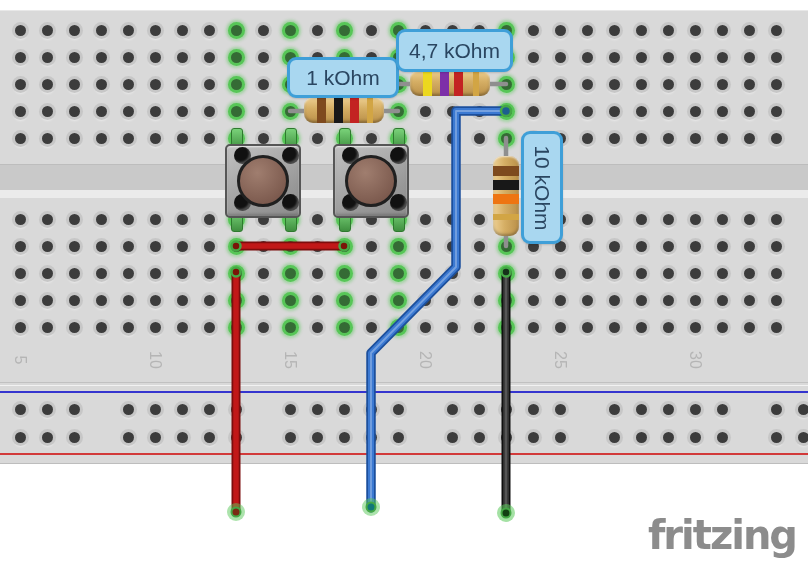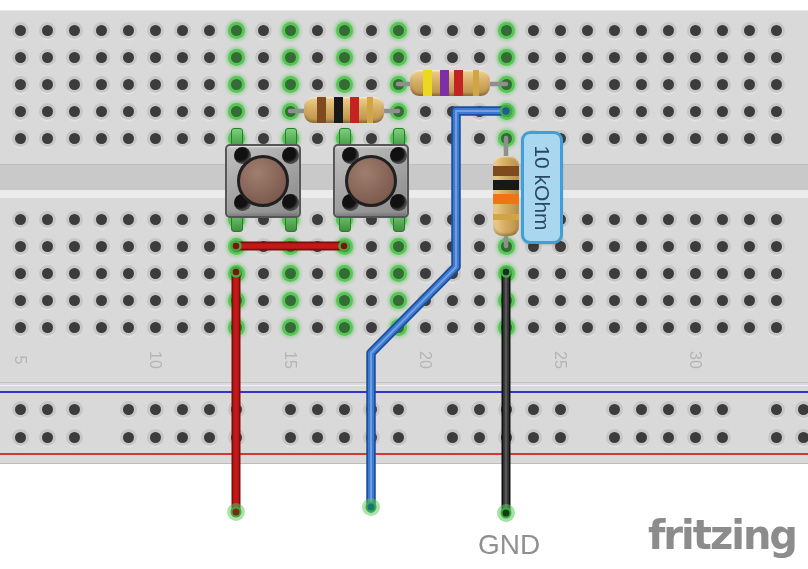--- a/index.html
+++ b/index.html
@@ -497,21 +497,26 @@
   </div>
 
   <div class="pushbutton" style="left:333px;top:144px;">
     <div class="dot" style="left:6.5px;top:0.5px;"></div>
     <div class="dot" style="left:54.5px;top:0.5px;"></div>
     <div class="dot" style="left:6.5px;top:47.5px;"></div>
     <div class="dot" style="left:54.5px;top:47.5px;"></div>
     <div class="cap" style="left:10px;top:9px;"></div>
   </div>
 
+  <div class="callout" style="left:287px;top:57px;width:106px;height:35px;">
+    <span>1 kOhm</span>
+  </div>
+  <div class="callout" style="left:396px;top:29px;width:111px;height:37px;">
+    <span>4,7 kOhm</span>
+  </div>
   <div class="callout vertical" style="left:521px;top:131px;width:36px;height:107px;">
     <span>10 kOhm</span>
   </div>
 
-  <div class="wire-label" style="left:509px;">GND</div>
 
   <div class="watermark">fritzing</div>
 
 </div>
 
 </body></html>

